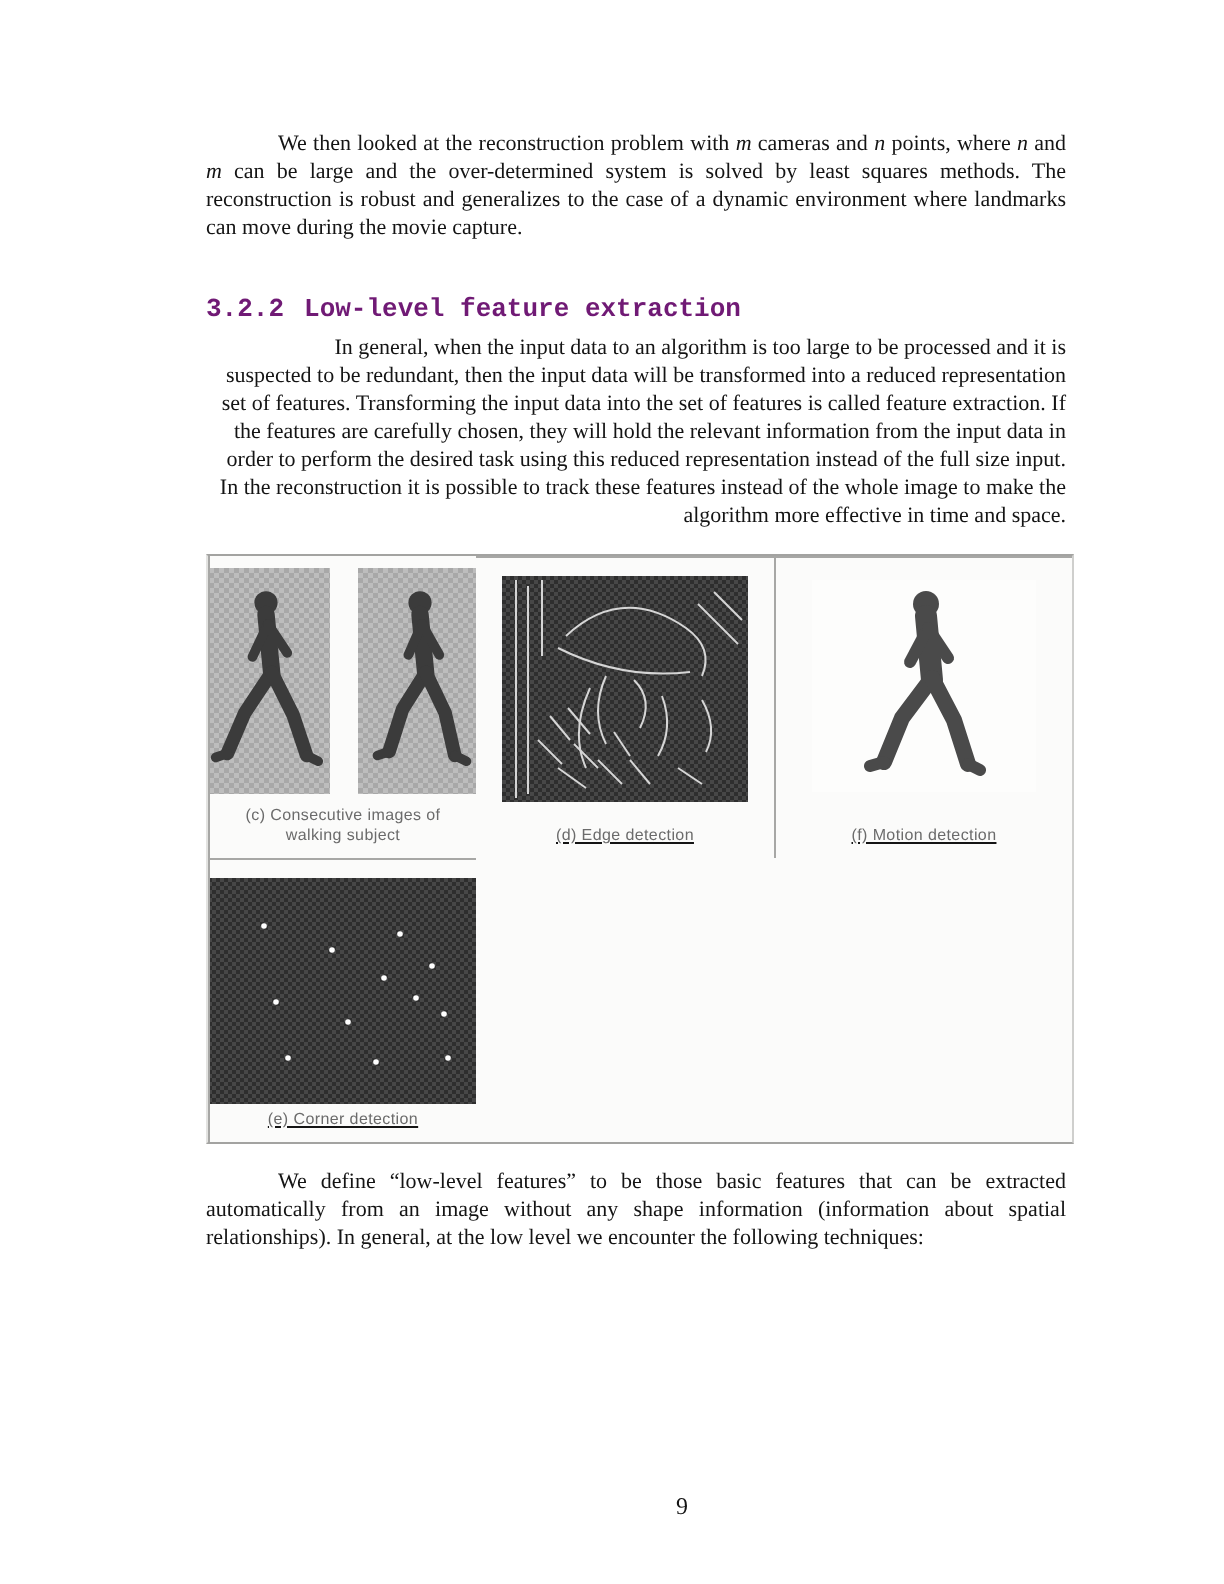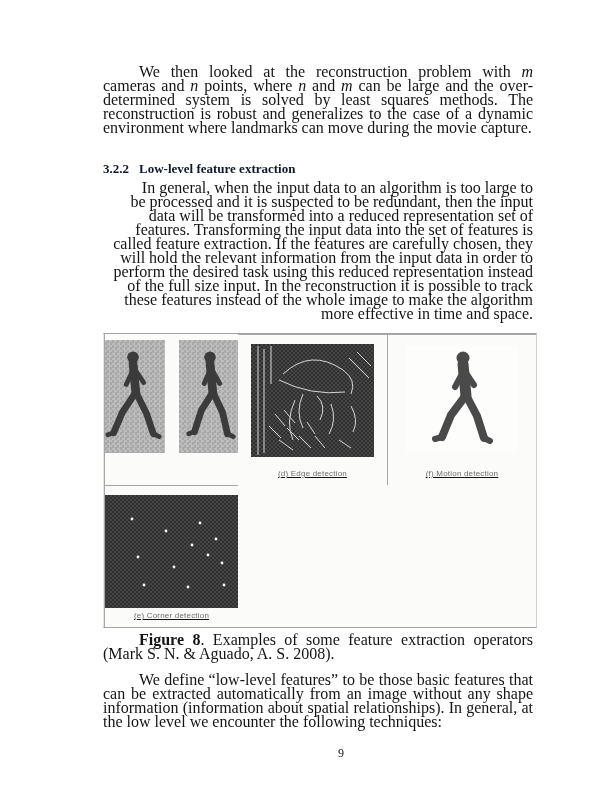--- a/index.html
+++ b/index.html
@@ -9,32 +9,32 @@
     background:#ffffff;
     font-family:"Liberation Serif", serif;
     color:#141414;
     overflow:hidden;
   }
   .content{
     position:absolute;left:103px;top:65px;width:430px;
   }
   p.body{
     margin:0;
-    font-size:16px;line-height:14px;
+    font-size:11px;line-height:14px;
     text-indent:36px;
   }
   p.just{text-align:justify;}
   p.left{text-align:right;}
   i{font-style:italic;}
   h3.sec{
     margin:26px 0 0 0;
-    font-family:Liberation Serif, serif;
+    font-family:Liberation Mono, monospace;
     font-weight:bold;
     font-size:13px;line-height:15px;
-    color:#0f172a;
+    color:#701a75;
   }
   h3.sec .sec-num{margin-right:10px;}
   p.after-head{margin-top:5px;}
   
   figure.fig{
     margin:12px 0 0 0;
     width:434px;
     background:#fbfbfa;
     border-top:1px solid #a3a3a1;
     border-bottom:1px solid #a3a3a1;
@@ -127,20 +127,24 @@
                   <path d="M33,45 L21,64 L14,86" stroke-width="7"></path>
                   <path d="M33,45 L43,66 L48,88" stroke-width="7"></path>
                   <path d="M31,20 L24,36" stroke-width="5"></path>
                   <path d="M31,20 L40,36" stroke-width="5"></path>
                   <path d="M14,86 L8,88" stroke-width="5"></path>
                   <path d="M48,88 L54,91" stroke-width="5"></path>
                 </g>
               </svg>
             </div>
           </div>
+          <div class="fig-label">
+            <div>(c) Consecutive images of</div>
+            <div>walking subject</div>
+          </div>
         </div>
 
         <div class="cell c1 r2">
           <div class="imgbox img-edge tex-dark">
             <svg width="123" height="113" viewBox="0 0 123 113">
               <g stroke="#d6d6d6" stroke-width="1" fill="none">
                 <path d="M7,2 V111"></path>
                 <path d="M13,5 V109"></path>
                 <path d="M20,2 V40"></path>
                 <path d="M32,30 Q60,4 92,26 Q106,36 100,50"></path>
@@ -203,21 +207,20 @@
                   <circle cx="28" cy="24" r="1.4"></circle>
               </g>
             </svg>
           </div>
           <div class="fig-label">(e) Corner detection</div>
         </div>
 
       </div>
     </figure>
 
-    <p class="body just fig-caption"><span class="cap-bold">Figure 8</span><span>. Examples of some feature extraction operators (Mark S. N. &amp; Aguado, A. S. 2008).</span></p>
 
     <p class="body just p3">We define “low-level features” to be those basic features that can be extracted automatically from an image without any shape information (information about spatial relationships). In general, at the low level we encounter the following techniques:</p>
 
 
   </div>
 
   <div class="page-num">9</div>
 </div>
 
 </body></html>

